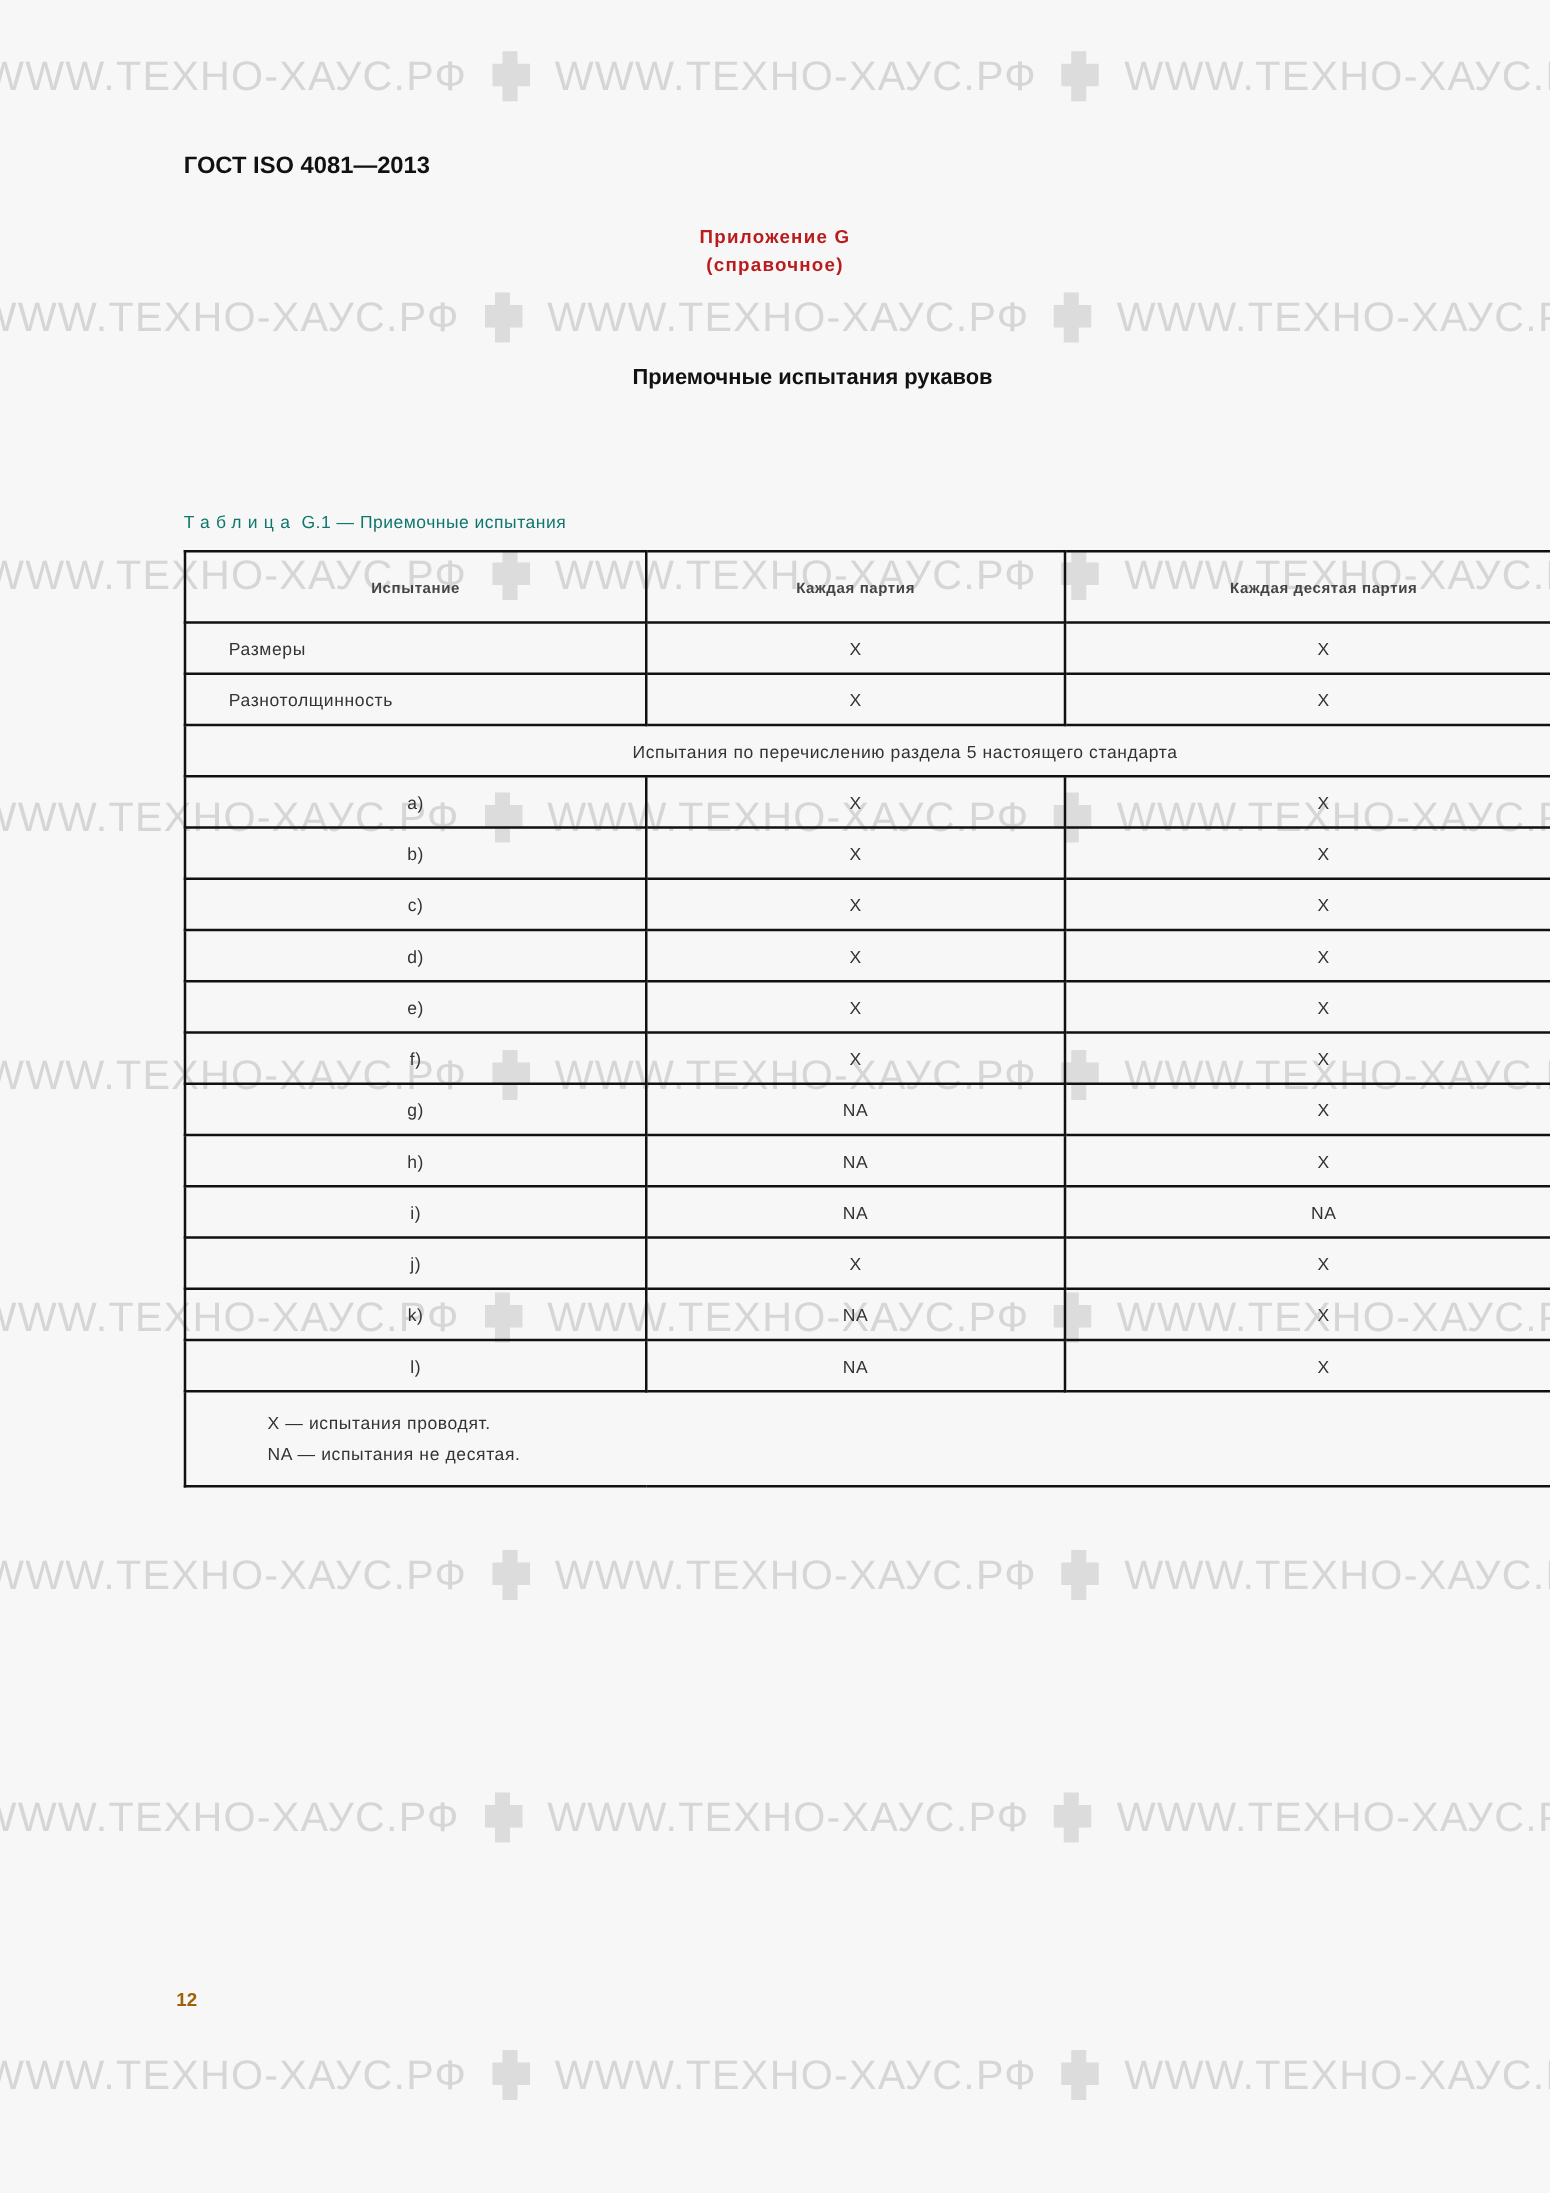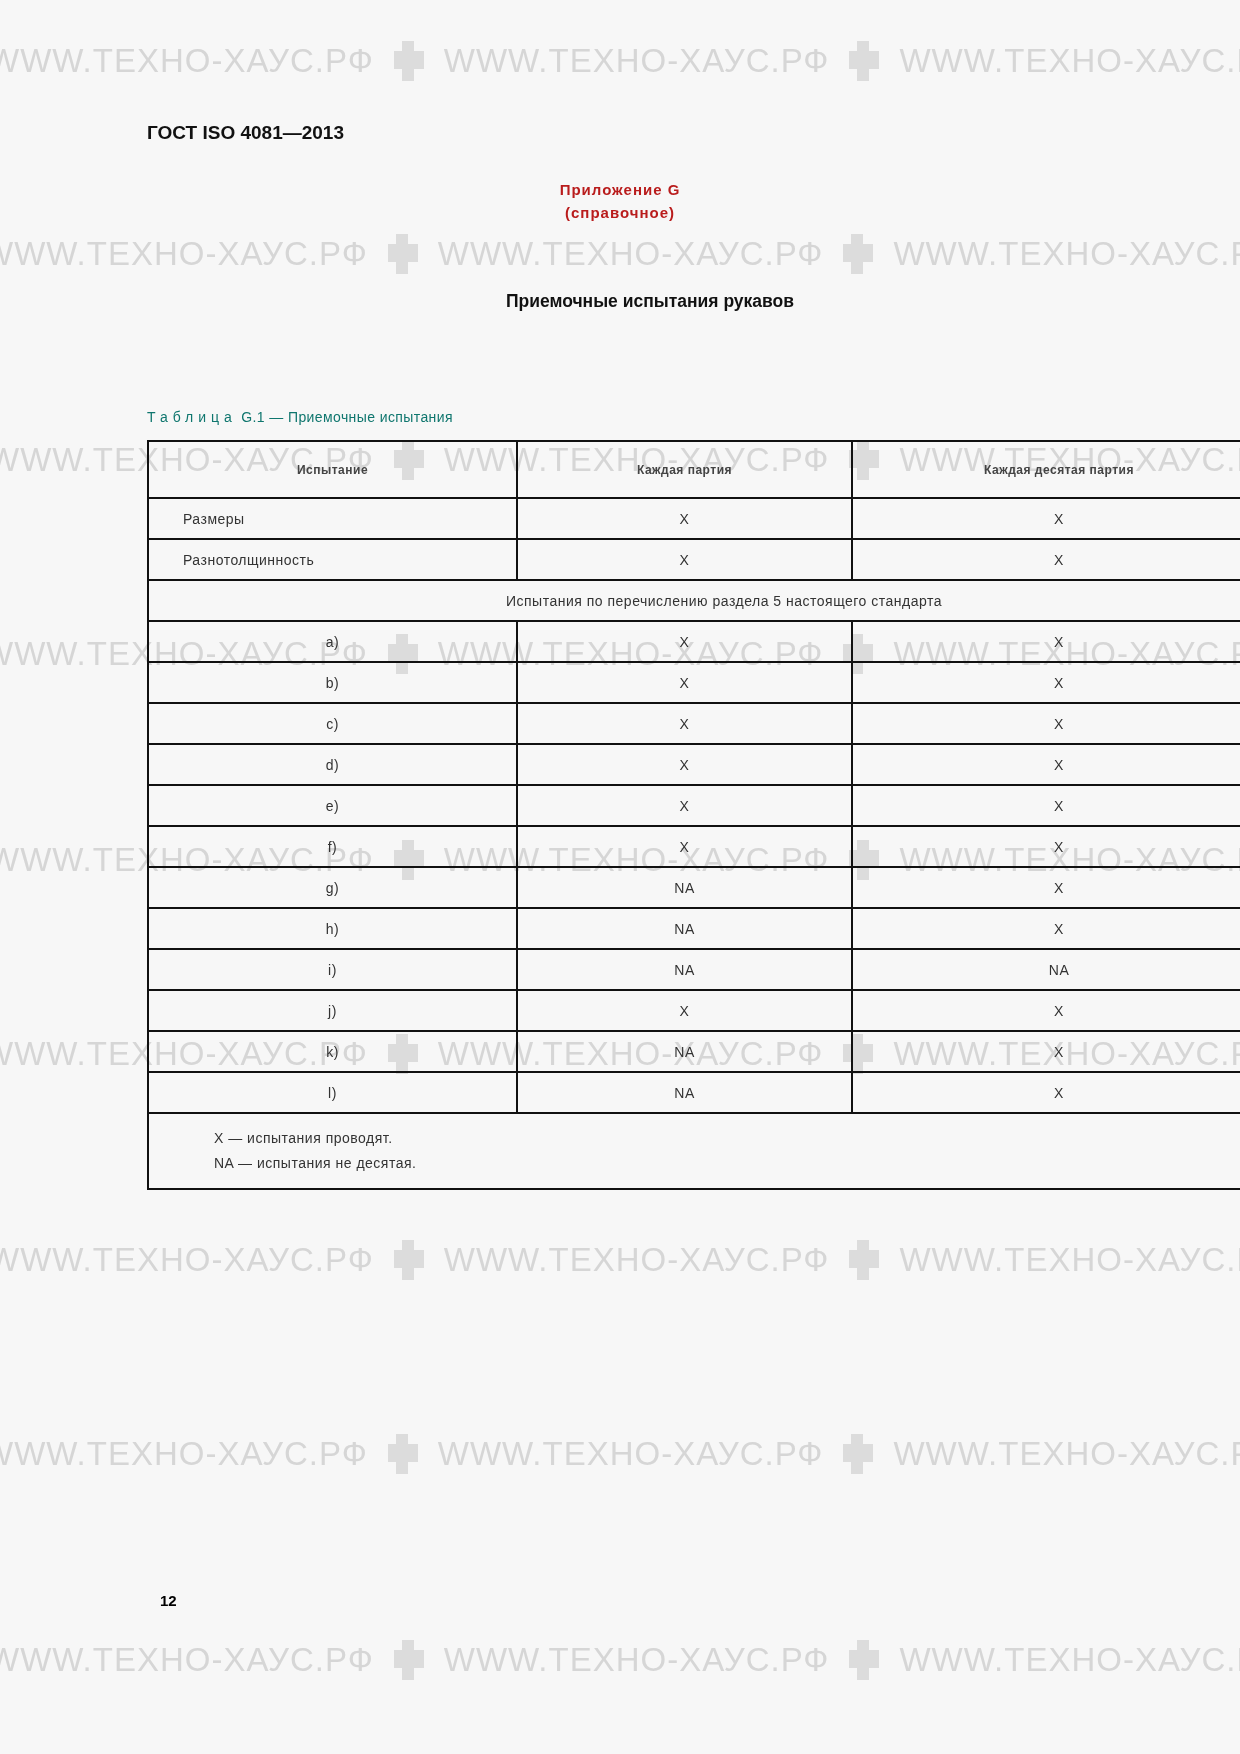--- a/index.html
+++ b/index.html
@@ -22,21 +22,21 @@
   table { position:absolute; left:147px; top:440px; width:1120px; border-collapse:collapse; font-size:14px; color:#333; }
   td, th { border:2px solid #111; padding:0; height:39px; vertical-align:middle; letter-spacing:0.5px; }
   th { font-size:12px; font-weight:bold; height:55px; color:#444; text-align:center; }
   td.c1 { width:333px;border-radius:11px; }
   td.c2 { width:333px; text-align:center; }
   td.c3 { text-align:center; }
   td.left { padding-left:34px; }
   td.center { text-align:center; }
   td.span { padding-left:34px; height:39px;text-align:center; }
   td.notes { height:74px; padding-left:65px; line-height:25px; font-size:14px; }
-  #page-number { position:absolute; left:160px; top:1592px; font-weight:bold; font-size:15px; color:#000000; }
+  #page-number { position:absolute; left:141px; top:1592px; font-weight:bold; font-size:15px; color:#a16207; }
 </style>
 </head>
 <body>
 
 <div id="watermarks">
     <div class="wm-row" style="top: 40px; left: -12px;"><span class="wm-seg">WWW.ТЕХНО-ХАУС.РФ</span><span class="wm-icon"></span><span class="wm-seg">WWW.ТЕХНО-ХАУС.РФ</span><span class="wm-icon"></span><span class="wm-seg">WWW.ТЕХНО-ХАУС.РФ</span></div>
     <div class="wm-row" style="top: 233px; left: -18px;"><span class="wm-seg">WWW.ТЕХНО-ХАУС.РФ</span><span class="wm-icon"></span><span class="wm-seg">WWW.ТЕХНО-ХАУС.РФ</span><span class="wm-icon"></span><span class="wm-seg">WWW.ТЕХНО-ХАУС.РФ</span></div>
     <div class="wm-row" style="top: 439px; left: -12px;"><span class="wm-seg">WWW.ТЕХНО-ХАУС.РФ</span><span class="wm-icon"></span><span class="wm-seg">WWW.ТЕХНО-ХАУС.РФ</span><span class="wm-icon"></span><span class="wm-seg">WWW.ТЕХНО-ХАУС.РФ</span></div>
     <div class="wm-row" style="top: 633px; left: -18px;"><span class="wm-seg">WWW.ТЕХНО-ХАУС.РФ</span><span class="wm-icon"></span><span class="wm-seg">WWW.ТЕХНО-ХАУС.РФ</span><span class="wm-icon"></span><span class="wm-seg">WWW.ТЕХНО-ХАУС.РФ</span></div>
     <div class="wm-row" style="top: 839px; left: -12px;"><span class="wm-seg">WWW.ТЕХНО-ХАУС.РФ</span><span class="wm-icon"></span><span class="wm-seg">WWW.ТЕХНО-ХАУС.РФ</span><span class="wm-icon"></span><span class="wm-seg">WWW.ТЕХНО-ХАУС.РФ</span></div>

